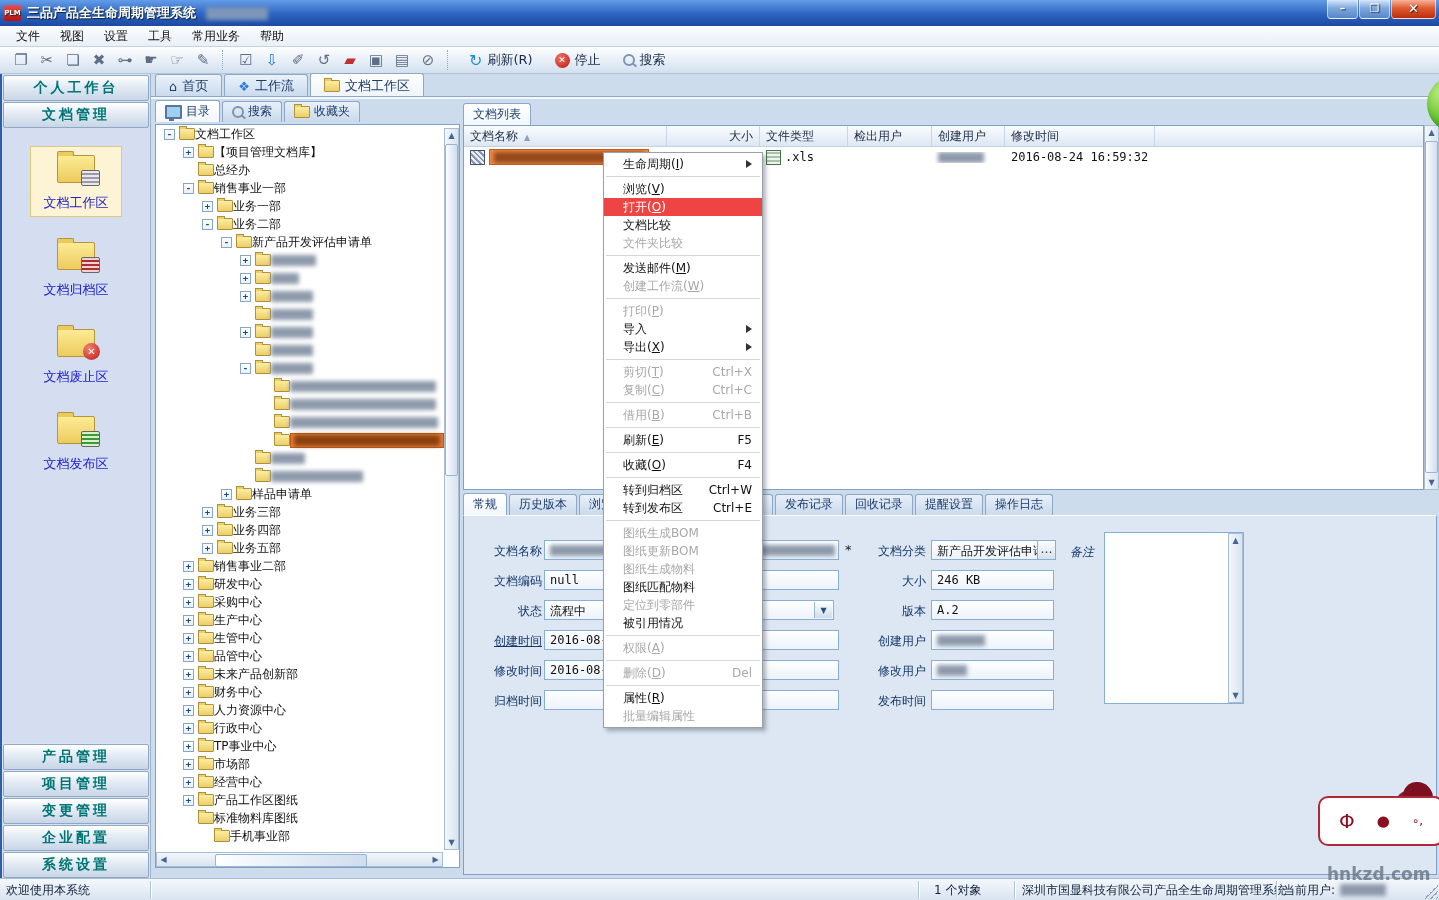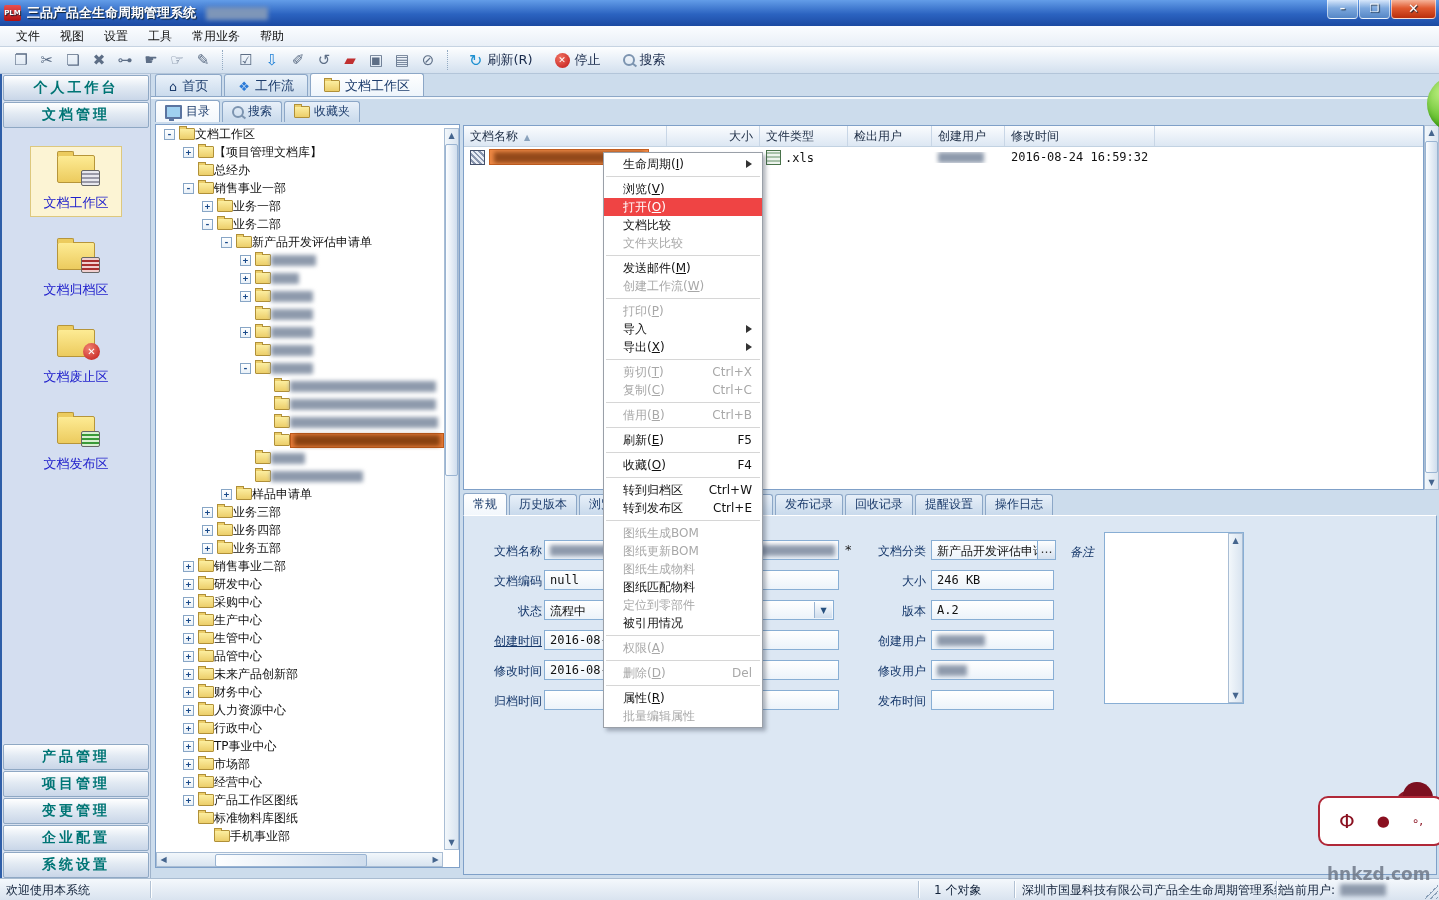--- a/index.html
+++ b/index.html
@@ -94,21 +94,21 @@
     border:1px solid #a9bdd4;display:flex;justify-content:space-between;align-items:center}
   .sb-ar{font-size:8px;color:#45658e;line-height:13px;width:13px;text-align:center}
   .sb-th{position:absolute;background:linear-gradient(90deg,#fdfeff,#cfdded);border:1px solid #9ab4d2;border-radius:2px}
 
   
   #doclistpanel{position:absolute;left:463px;top:103px;width:976px;height:387px}
   #doclist{position:absolute;left:0;top:22px;width:961px;height:365px;box-sizing:border-box;background:#fff;border:1px solid #7fa0c8}
   #dl-head{display:flex;height:20px;border-bottom:1px solid #c2d2e2;background:linear-gradient(#fafcfe,#dce7f3)}
   .hcell{box-sizing:border-box;border-right:1px solid #c8d6e6;padding:2px 6px;color:#1c2c44;overflow:hidden;white-space:nowrap}
   .dl-row{display:flex;height:20px;align-items:center}
-  .dcell{box-sizing:border-box;padding:0 6px;overflow:hidden;white-space:nowrap;display:flex;align-items:flex-end;gap:4px}
+  .dcell{box-sizing:border-box;padding:0 6px;overflow:hidden;white-space:nowrap;display:flex;align-items:center;gap:4px}
   .xlsicon{width:13px;height:13px;flex:none;border:1px solid #49724a;
     background:repeating-linear-gradient(0deg,#eef4ee 0 2px,#a9c2aa 2px 4px)}
   .docicon{width:13px;height:13px;flex:none;border:1px solid #44506a;
     background:repeating-linear-gradient(45deg,#e8ecf4 0 2px,#8a96ae 2px 4px)}
   .namewrap{background:#ee8844;border:1px solid #c86020;padding:1px 4px;line-height:12px}
   .namewrap .rblk{background:#93491a}
   .sortarrow{font-size:8px;color:#8aa2bc;margin-left:6px}
 
   
   #detailpanel{position:absolute;left:463px;top:493px;width:976px;height:383px}
@@ -502,20 +502,25 @@
   </div>
   <div class="sb-th" style="left:290px;top:44px;width:11px;height:330px"></div>
   <div class="sb-h" id="tree-hscroll" style="left:1px;top:752px;width:287px">
     <div class="sb-ar">◀</div>
     <div class="sb-ar">▶</div>
   </div>
   <div class="sb-th" style="left:60px;top:754px;width:150px;height:11px"></div>
 </div>
 
 <div id="doclistpanel">
+  <div class="ptabrow">
+    <div class="ptab active">
+      <span>文档列表</span>
+    </div>
+  </div>
   <div id="doclist">
     <div id="dl-head">
         <div class="hcell" style="width: 203px;">文档名称<span class="sortarrow">▲</span></div>
         <div class="hcell" style="width: 93px; text-align: right;">大小</div>
         <div class="hcell" style="width: 88px;">文件类型</div>
         <div class="hcell" style="width: 84px;">检出用户</div>
         <div class="hcell" style="width: 73px;">创建用户</div>
         <div class="hcell" style="width: 150px;">修改时间</div>
       </div>
     <div id="dl-rows">

